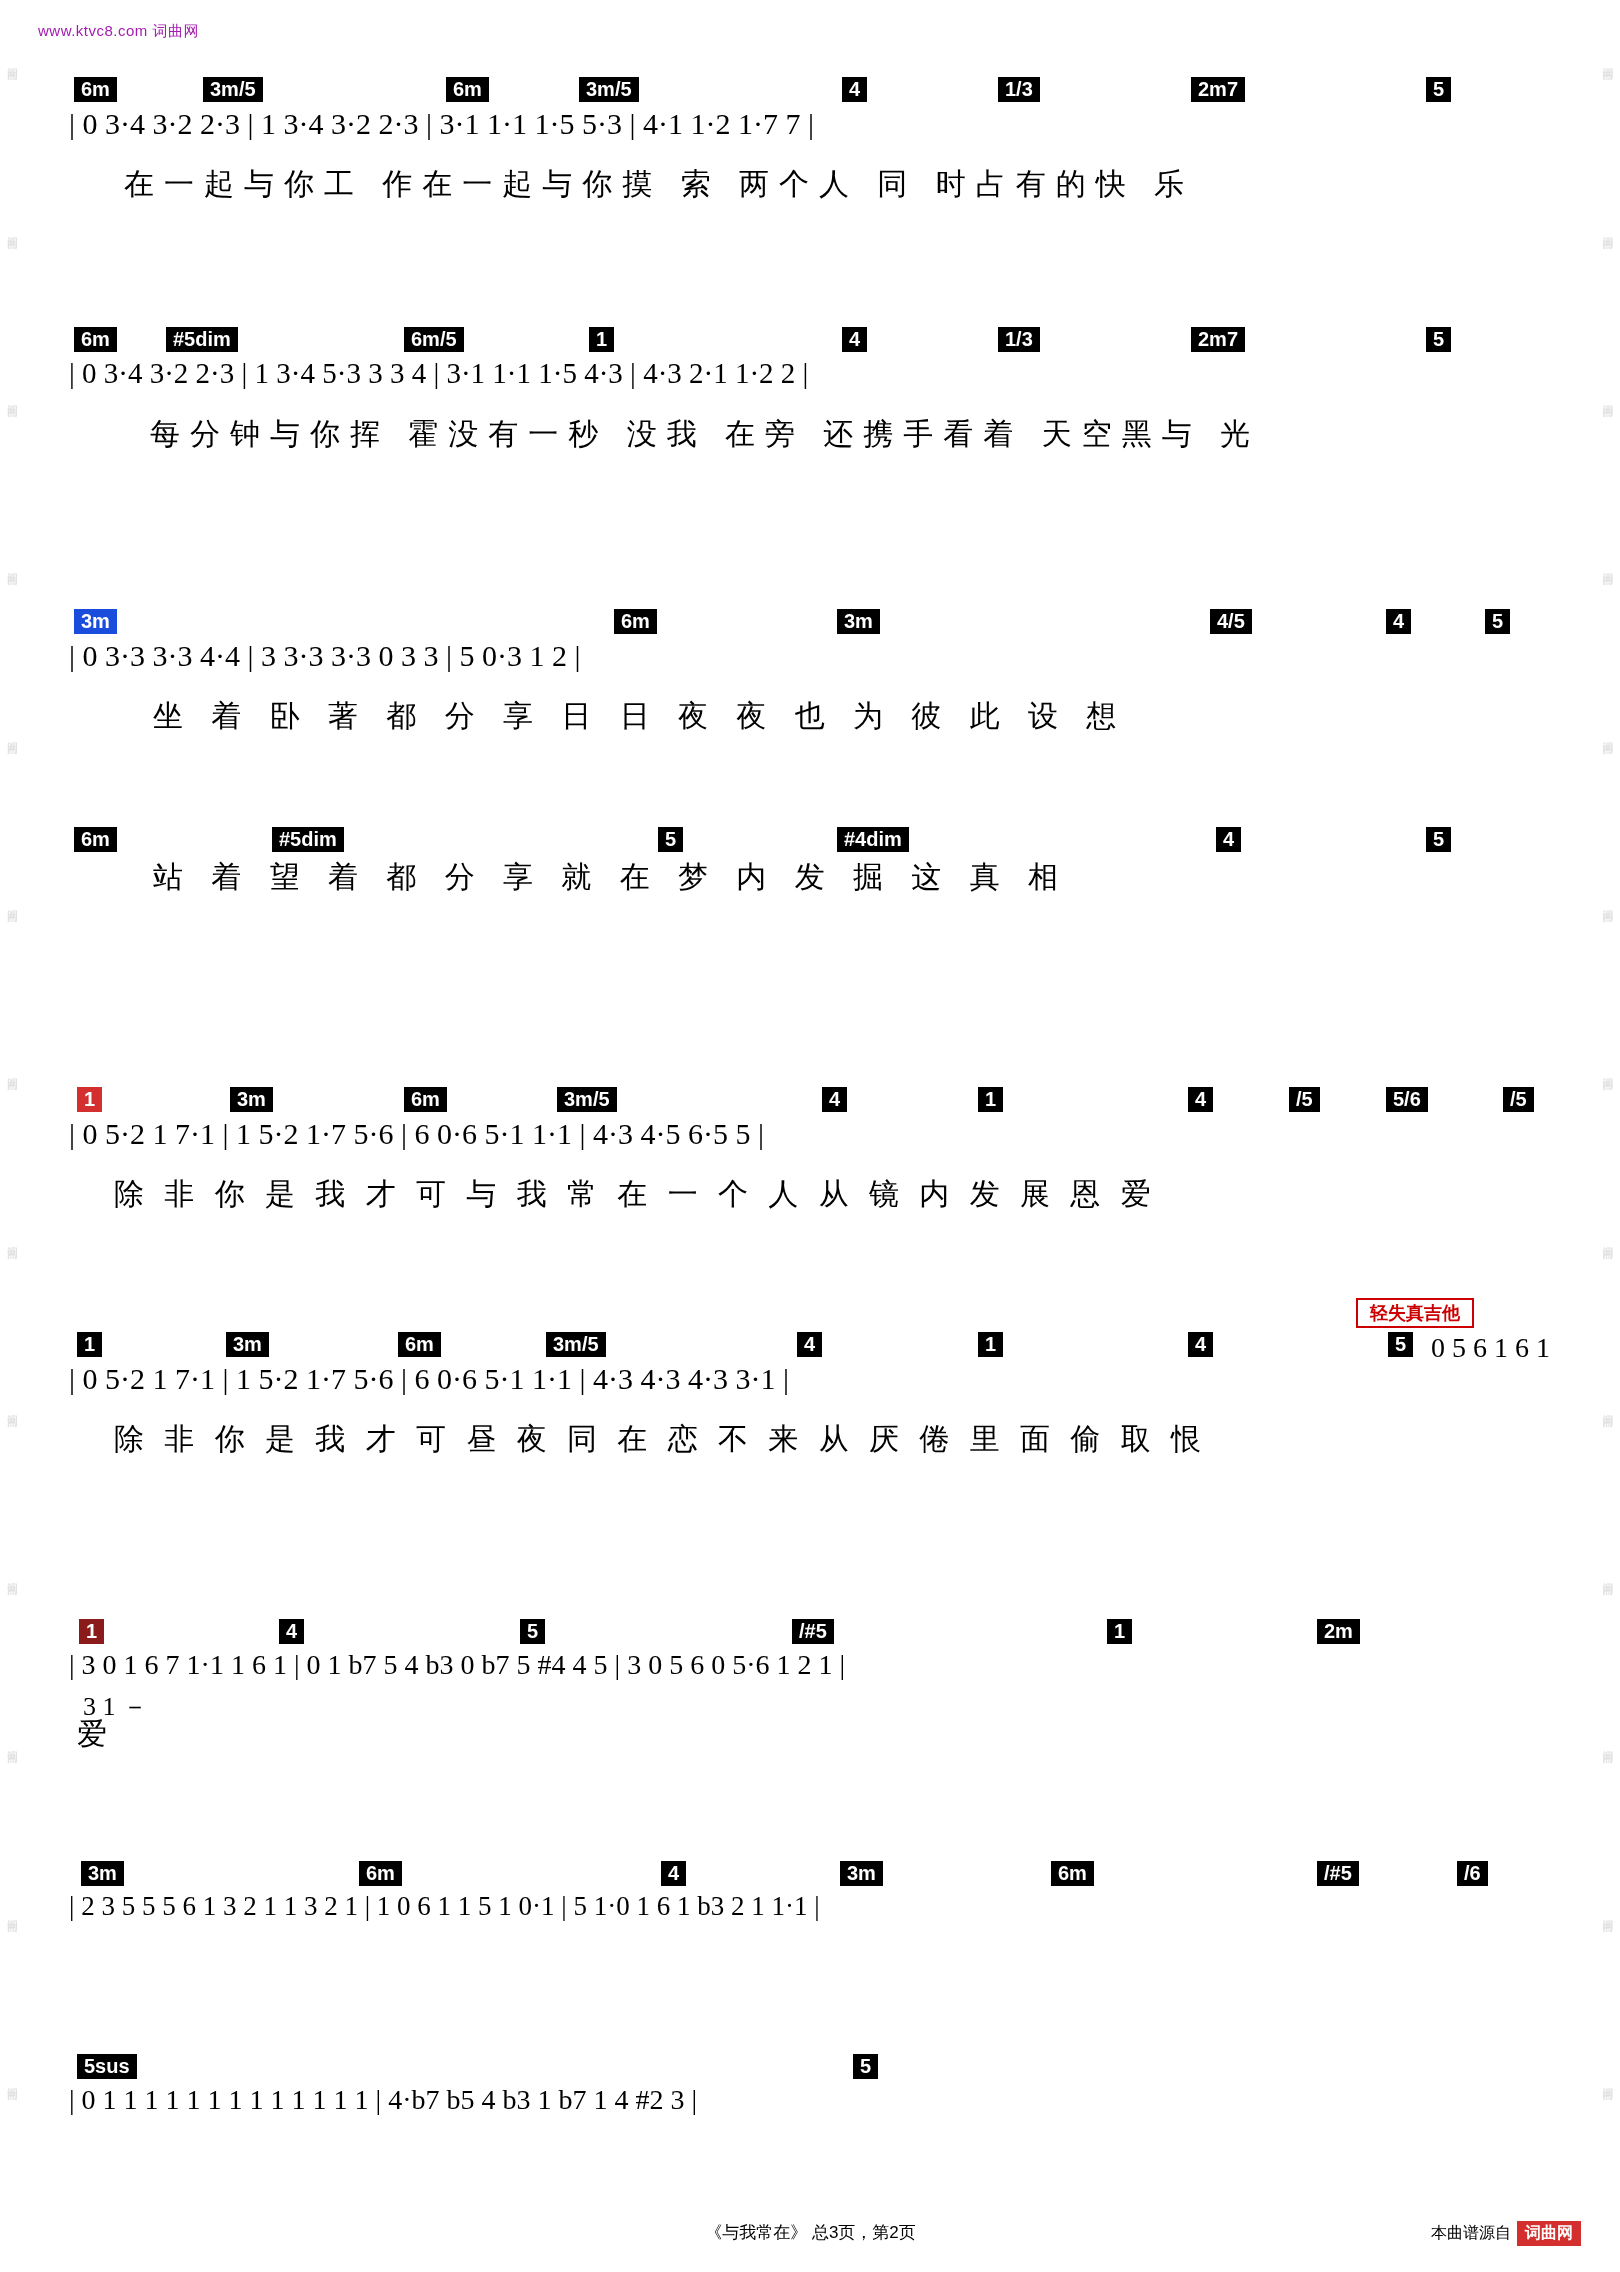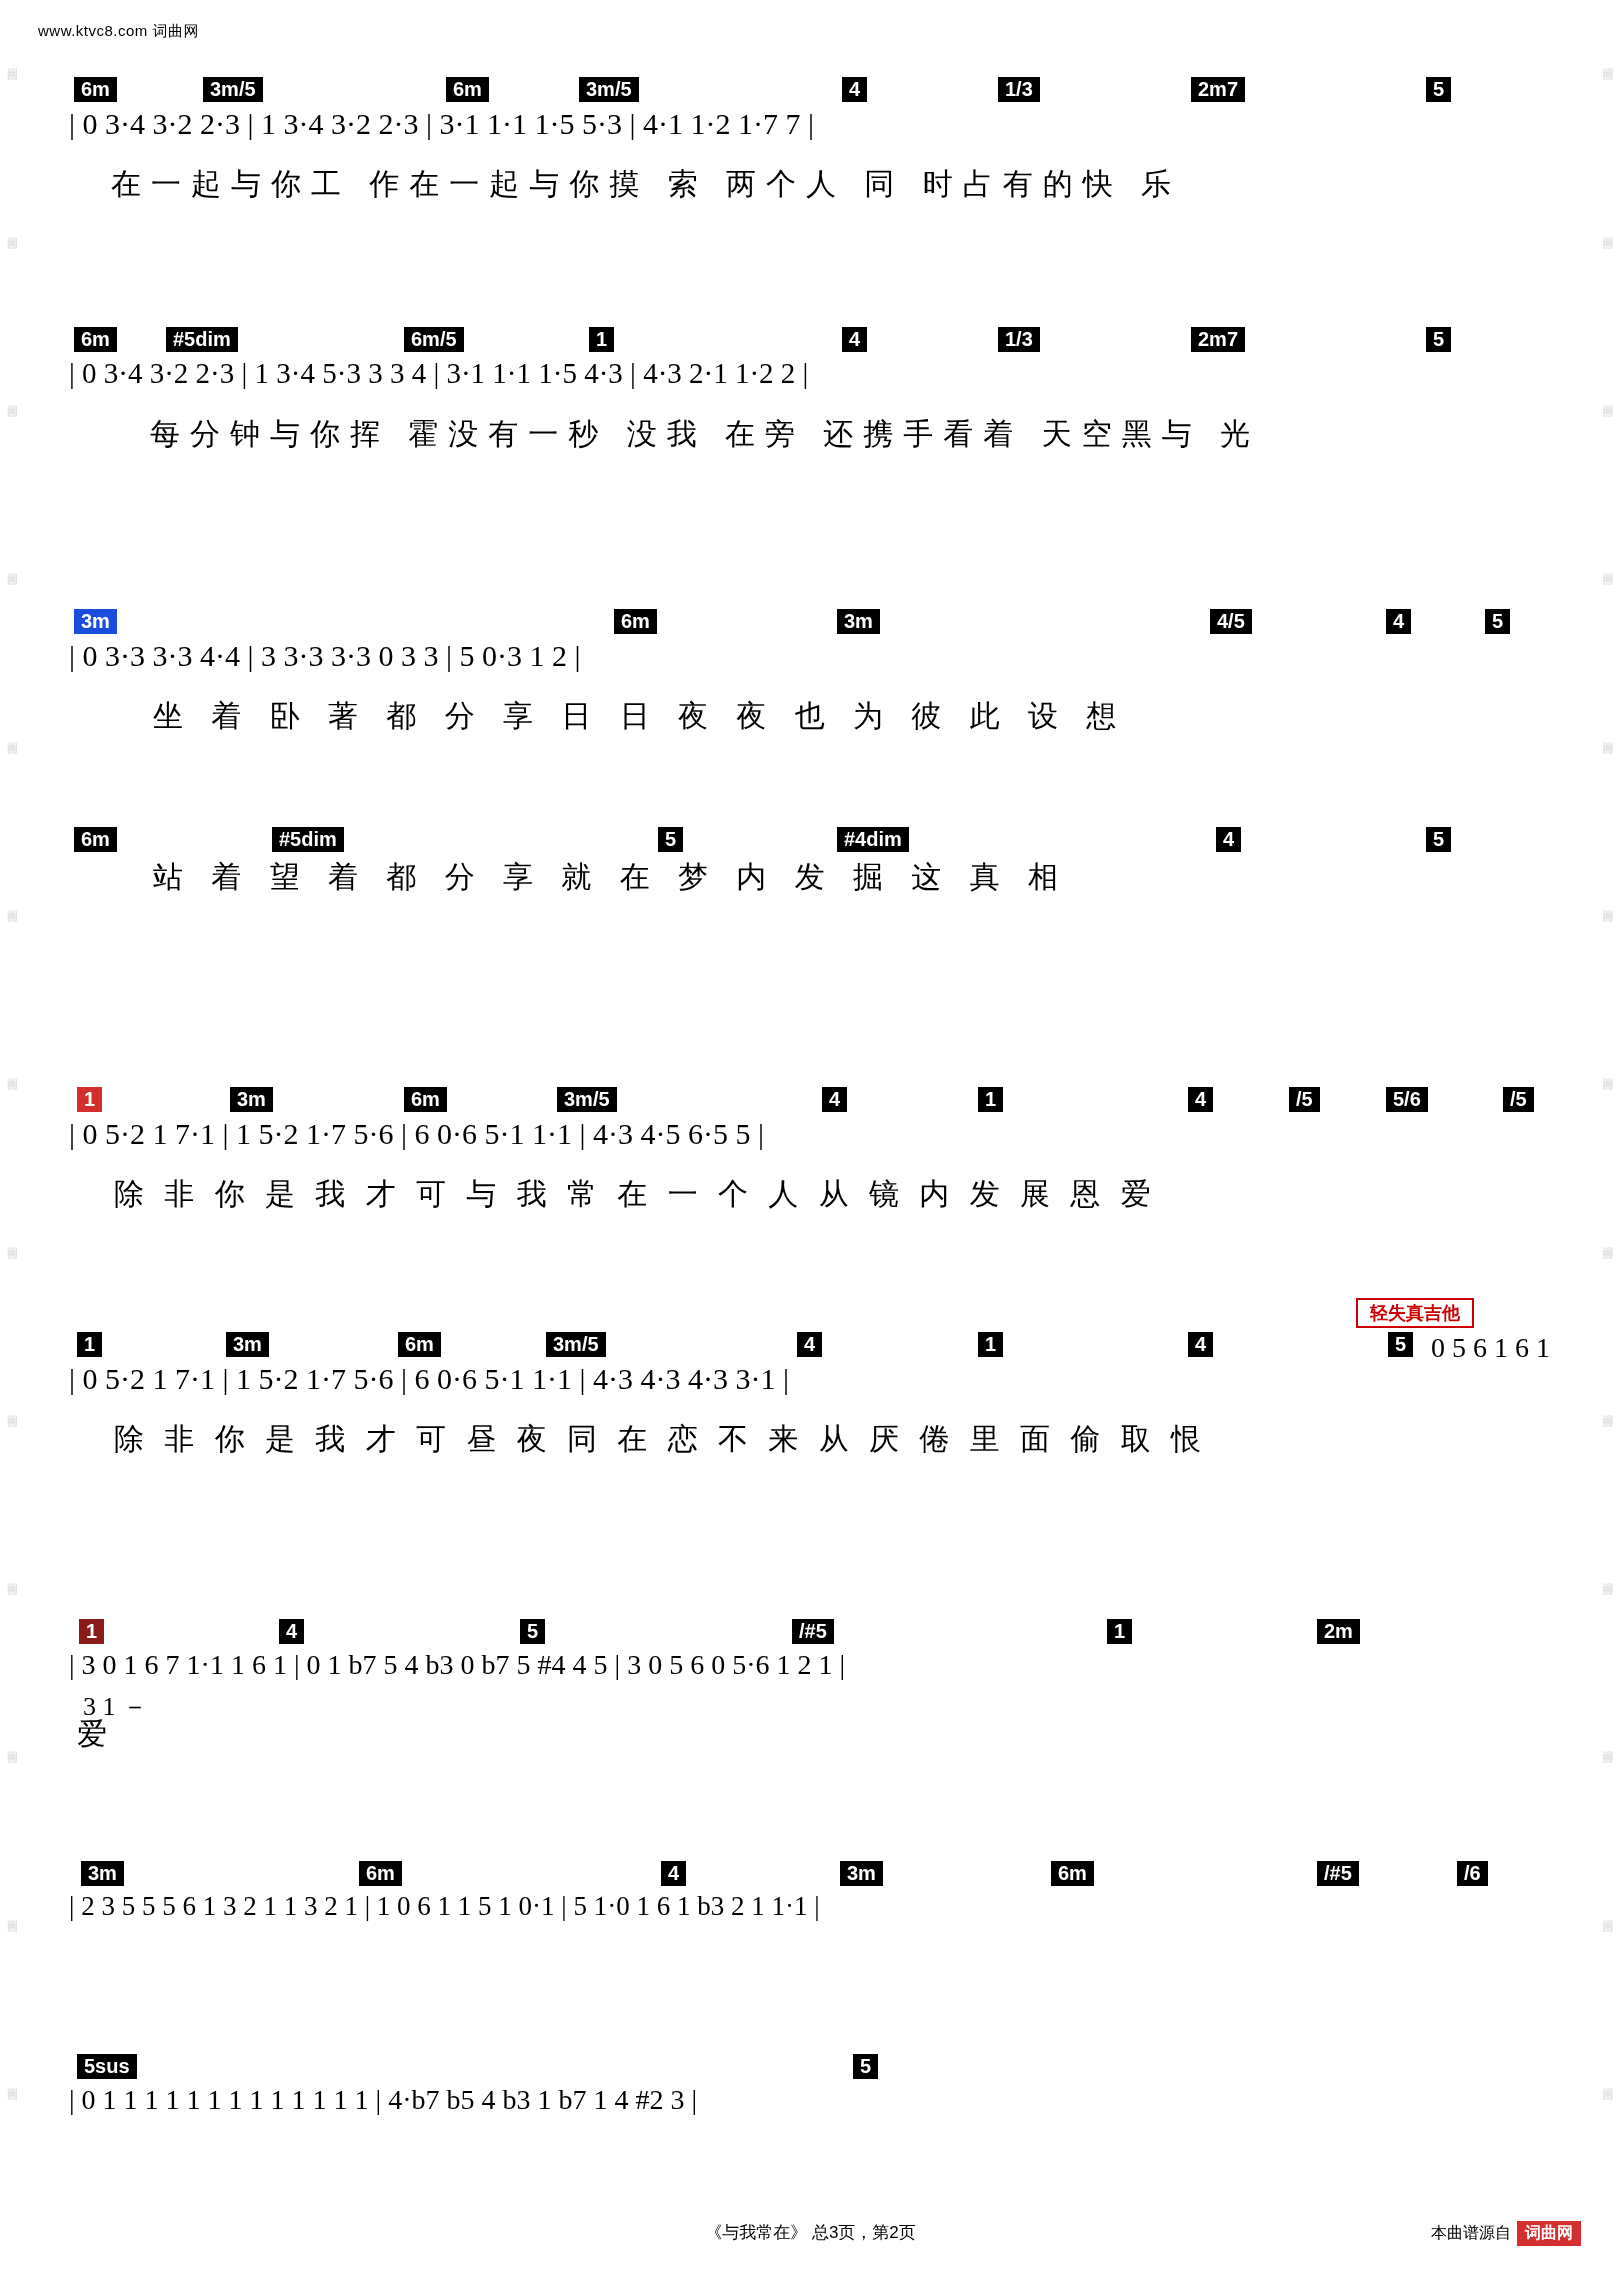--- a/index.html
+++ b/index.html
@@ -12,21 +12,21 @@
 
   
   .wm{
     position:absolute;color:#c9c9c9;font-size:11px;opacity:.55;
     font-family:"Liberation Sans",sans-serif;line-height:1.05;
     writing-mode:vertical-rl;letter-spacing:1px;user-select:none;
   }
 
   .site{
     position:absolute;left:38px;top:22px;font-size:15px;
-    font-family:"Liberation Sans",sans-serif;color:#000000;letter-spacing:0.5px;
+    font-family:"Liberation Sans",sans-serif;color:#a21caf;letter-spacing:0.5px;
   }
 
   
   .system{position:absolute;left:0;right:0;}
   .chordrow{position:relative;height:30px;}
   .chord{
     position:absolute;background:#000;color:#fff;font-weight:bold;
     font-family:"Liberation Sans",sans-serif;font-size:20px;
     padding:2px 7px 3px 7px;line-height:20px;white-space:nowrap;
   }
@@ -109,21 +109,21 @@
       <div class="chord" style="left:579px;">3m/5</div>
       <div class="chord" style="left:842px;">4</div>
       <div class="chord" style="left:998px;">1/3</div>
       <div class="chord" style="left:1191px;">2m7</div>
       <div class="chord" style="left:1426px;">5</div>
     </div>
     <div class="notesrow">
       <div class="notes" style="left:69px;">| 0  3·4  3·2  2·3 | 1  3·4  3·2  2·3 | 3·1  1·1  1·5  5·3 | 4·1  1·2  1·7  7 |</div>
     </div>
     <div class="lyricrow">
-      <div class="lyrics" style="left:111px;">在一起与你工 作在一起与你摸  索 两个人 同 时占有的快 乐</div>
+      <div class="lyrics" style="left:124px;">在一起与你工 作在一起与你摸  索 两个人 同 时占有的快 乐</div>
     </div>
   </div>
 
   <div class="system" style="top:327px;">
     <div class="chordrow">
       <div class="chord" style="left:74px;">6m</div>
       <div class="chord" style="left:166px;">#5dim</div>
       <div class="chord" style="left:404px;">6m/5</div>
       <div class="chord" style="left:589px;">1</div>
       <div class="chord" style="left:842px;">4</div>

